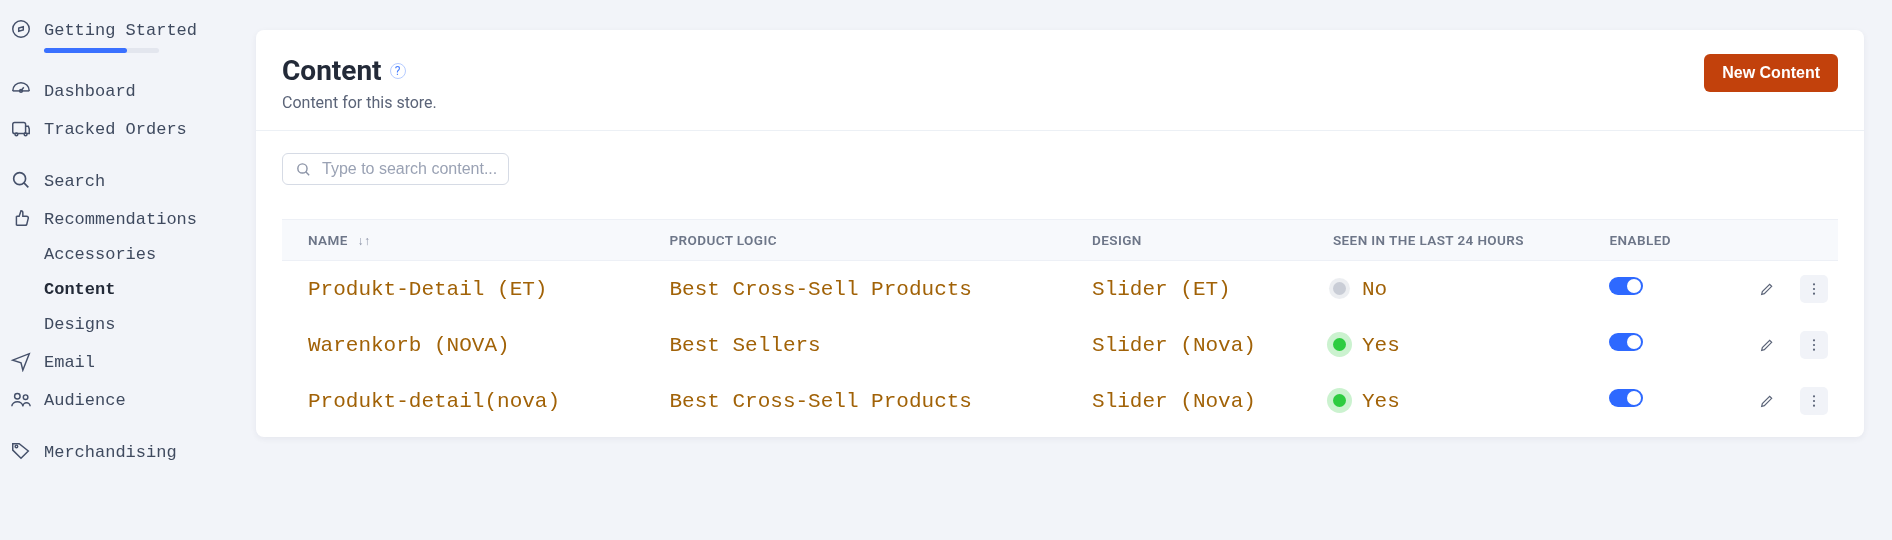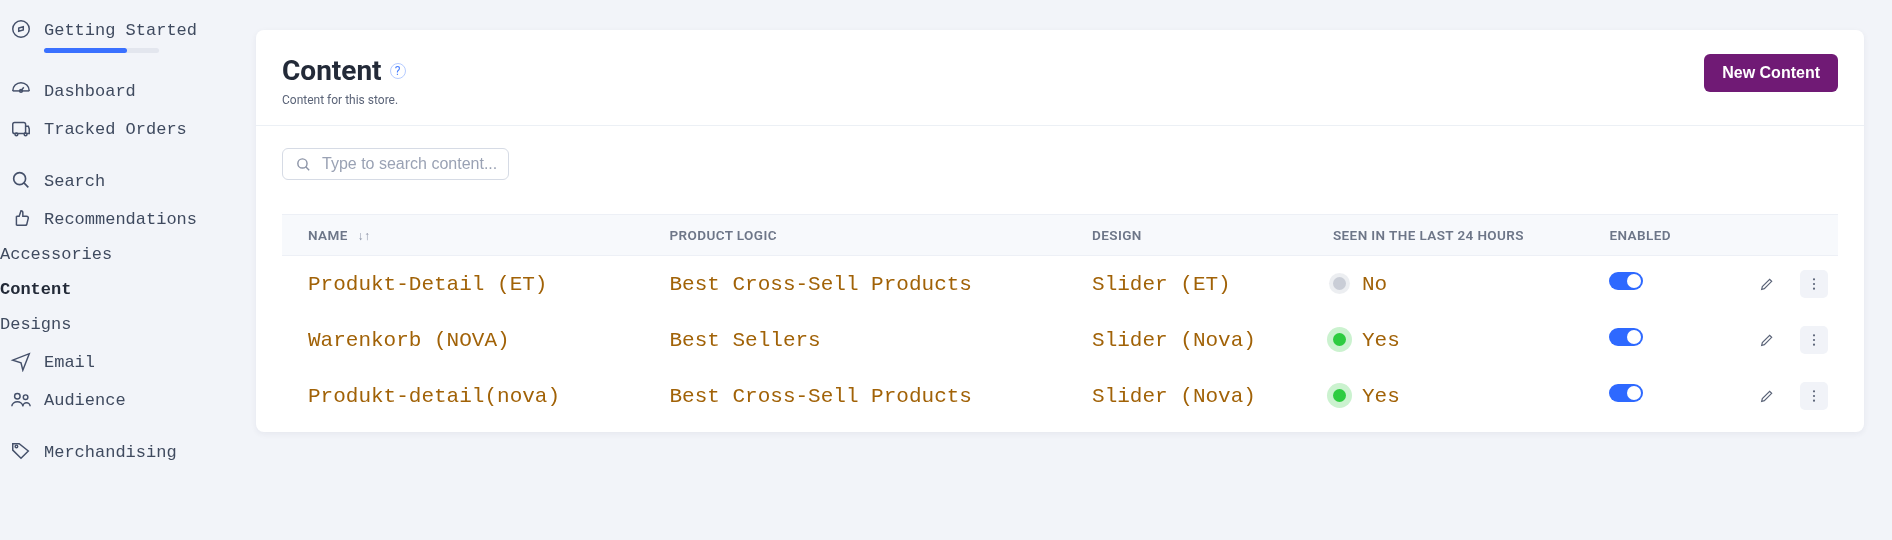--- a/index.html
+++ b/index.html
@@ -28,21 +28,21 @@
   }
   .nav-item .icon {
     width: 34px;
     display: inline-flex;
     justify-content: flex-start;
     align-items: center;
     color: #45506a;
   }
   .nav-item .label { font-size: 17px; color: #3f4a5f; }
   .nav-item.active .label { font-weight: 700; color: #232a38; }
-  .nav-sub { }
+  .nav-sub { padding-left: 44px; }
   .nav-sub .nav-item { padding-left: 0; }
   .progress-wrap { padding: 0 10px 4px 44px; }
   .progress-bar { height: 5px; background: #e3e6ee; border-radius: 3px; position: relative; width: 115px; }
   .progress-fill { position: absolute; left:0; top:0; bottom:0; width:72%; background:#3a70ff; border-radius:3px; }
   .nav-spacer { height: 14px; }
   
   .main { flex: 1; padding: 30px 28px 30px 28px; }
   .card {
     background: #ffffff;
     border-radius: 8px;
@@ -55,23 +55,23 @@
     align-items: flex-start;
     justify-content: space-between;
   }
   .title-row { display:flex; align-items: center; gap:8px; }
   .page-title { font-size: 28px; font-weight: 700; color: #232a38; }
   .help-circle {
     font-size: 12px; color:#4a80ff; border:1px solid #b6ccff; border-radius:50%;
     width:16px; height:16px; display:inline-flex; align-items:center; justify-content:center;
     line-height:1;
   }
-  .subtitle { color: #5b6478; font-size: 12px; margin-top: 6px; }
+  .subtitle { color: #5b6478; font-size: 16px; margin-top: 6px; }
   .btn-primary {
-    background: #701a75; color:#fff; font-weight:600; font-size:16px;
+    background: #c2410c; color:#fff; font-weight:600; font-size:16px;
     padding: 10px 18px; border:none; border-radius:6px; cursor:pointer;
   }
   .card-body { padding: 22px 26px 8px 26px; }
   .search-box {
     display:flex; align-items:center; gap:10px;
     width: 227px;
     border:1px solid #d6dbe5; border-radius:6px;
     padding: 6px 12px; color:#8b93a6;
   }
   .search-box input {

